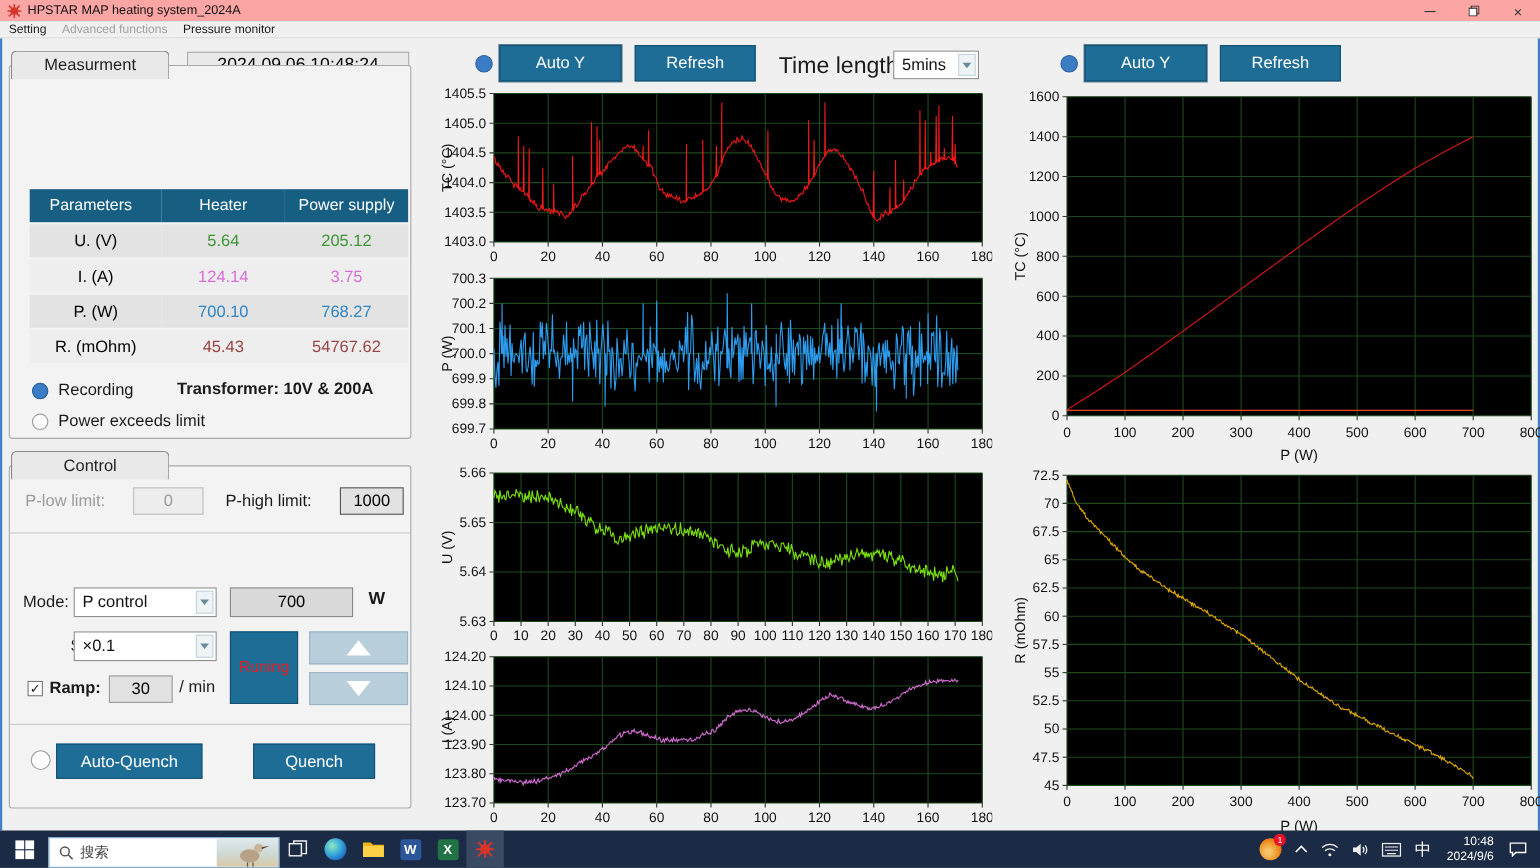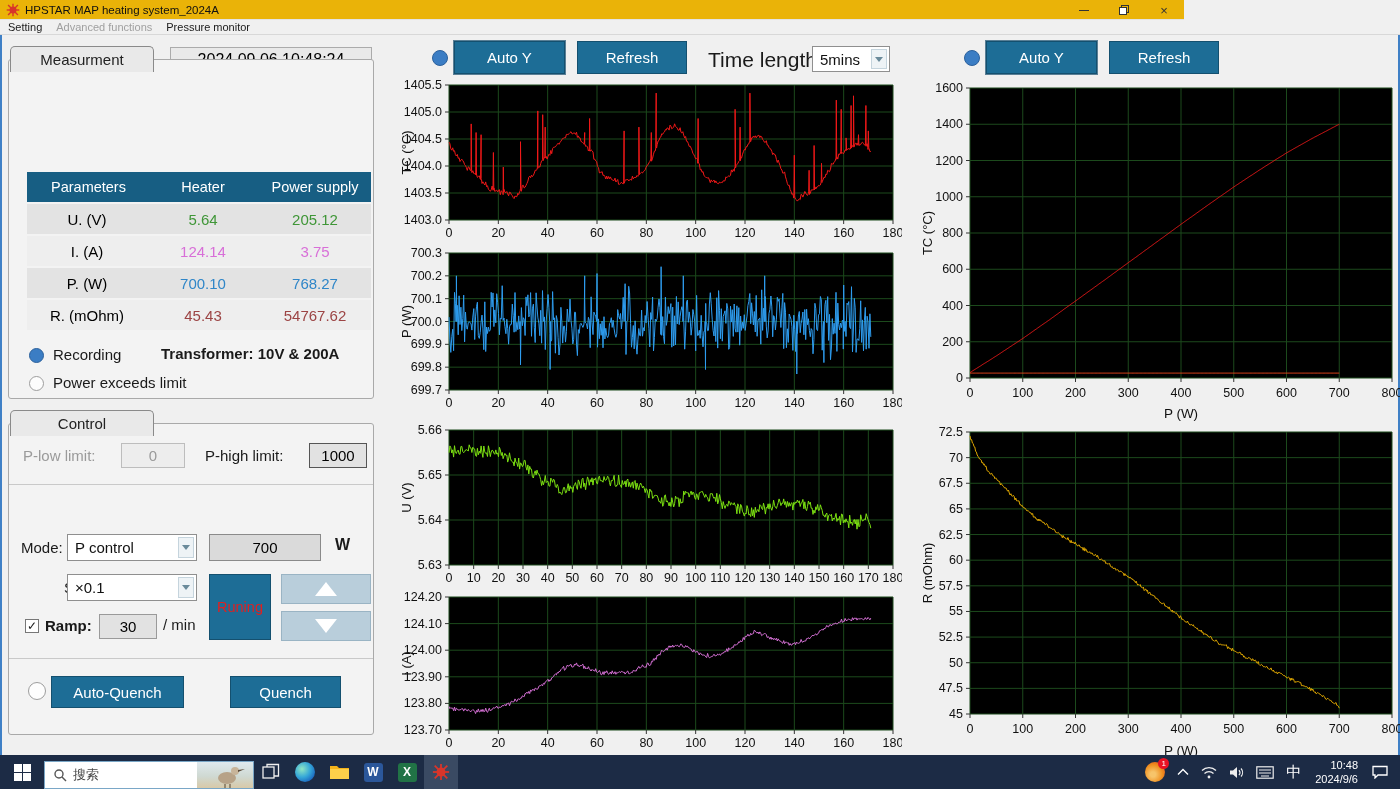--- a/index.html
+++ b/index.html
@@ -1,21 +1,21 @@
 <!DOCTYPE html>
 <html><head>
 <meta charset="utf-8">
 <style>
   * { box-sizing: border-box; margin:0; padding:0; }
   html,body { width:1400px; height:789px; overflow:hidden; background:#f0f0f0;
     font-family:"Liberation Sans", sans-serif; }
   #stage { position:relative; width:1400px; height:789px; }
 
   
-  #titlebar { position:absolute; left:0; top:0; width:1184px; height:20px; background:#eab308;
+  #titlebar { position:absolute; left:0; top:0; width:1400px; height:20px; background:#fca5a5;
     display:flex; align-items:center; border-bottom:1px solid #e3e3e3; }
   #titlebar .app-ico { width:14px; height:14px; margin:0 5px 0 6px; }
   #titlebar .ttl { font-size:11.5px; color:#111; }
   .winbtns { position:absolute; right:0; top:0; height:20px; display:flex; }
   .winbtn { width:40px; height:20px; display:flex; align-items:center; justify-content:center;
     color:#333; font-size:13px; }
   .winbtn .minbar { width:10px; height:1px; background:#333; }
   .winbtn svg { display:block; }
 
   #menubar { position:absolute; left:0; top:20px; width:1400px; height:15px; background:#f0f0f0;
@@ -136,21 +136,21 @@
     <span>Pressure monitor</span>
   </div>
 
   <div id="appmain">
 
     <div class="tabbtn" style="left:8px; top:11px;">Measurment</div>
     <div class="valbox" style="left:168px; top:12px; width:202px; height:26px; background:#e9e9e9; border:1px solid #ababab; font-size:16px;">2024.09.06 10:48:24</div>
 
     <div class="groupbox" style="left:6px; top:24px; width:366px; height:340px;">
       <div class="pgrid" style="top:112px;">
-        <div class="ph" style="padding-left:24px;">Parameters</div>
+        <div class="ph" style="padding-left:18px;">Parameters</div>
         <div class="ph" style="justify-content:center;">Heater</div>
         <div class="ph" style="justify-content:center;">Power supply</div>
 
         <div class="pc row-a">U. (V)</div>
         <div class="pc row-a c-u">5.64</div>
         <div class="pc row-a c-u">205.12</div>
 
         <div class="pc row-b">I. (A)</div>
         <div class="pc row-b c-i">124.14</div>
         <div class="pc row-b c-i">3.75</div>

